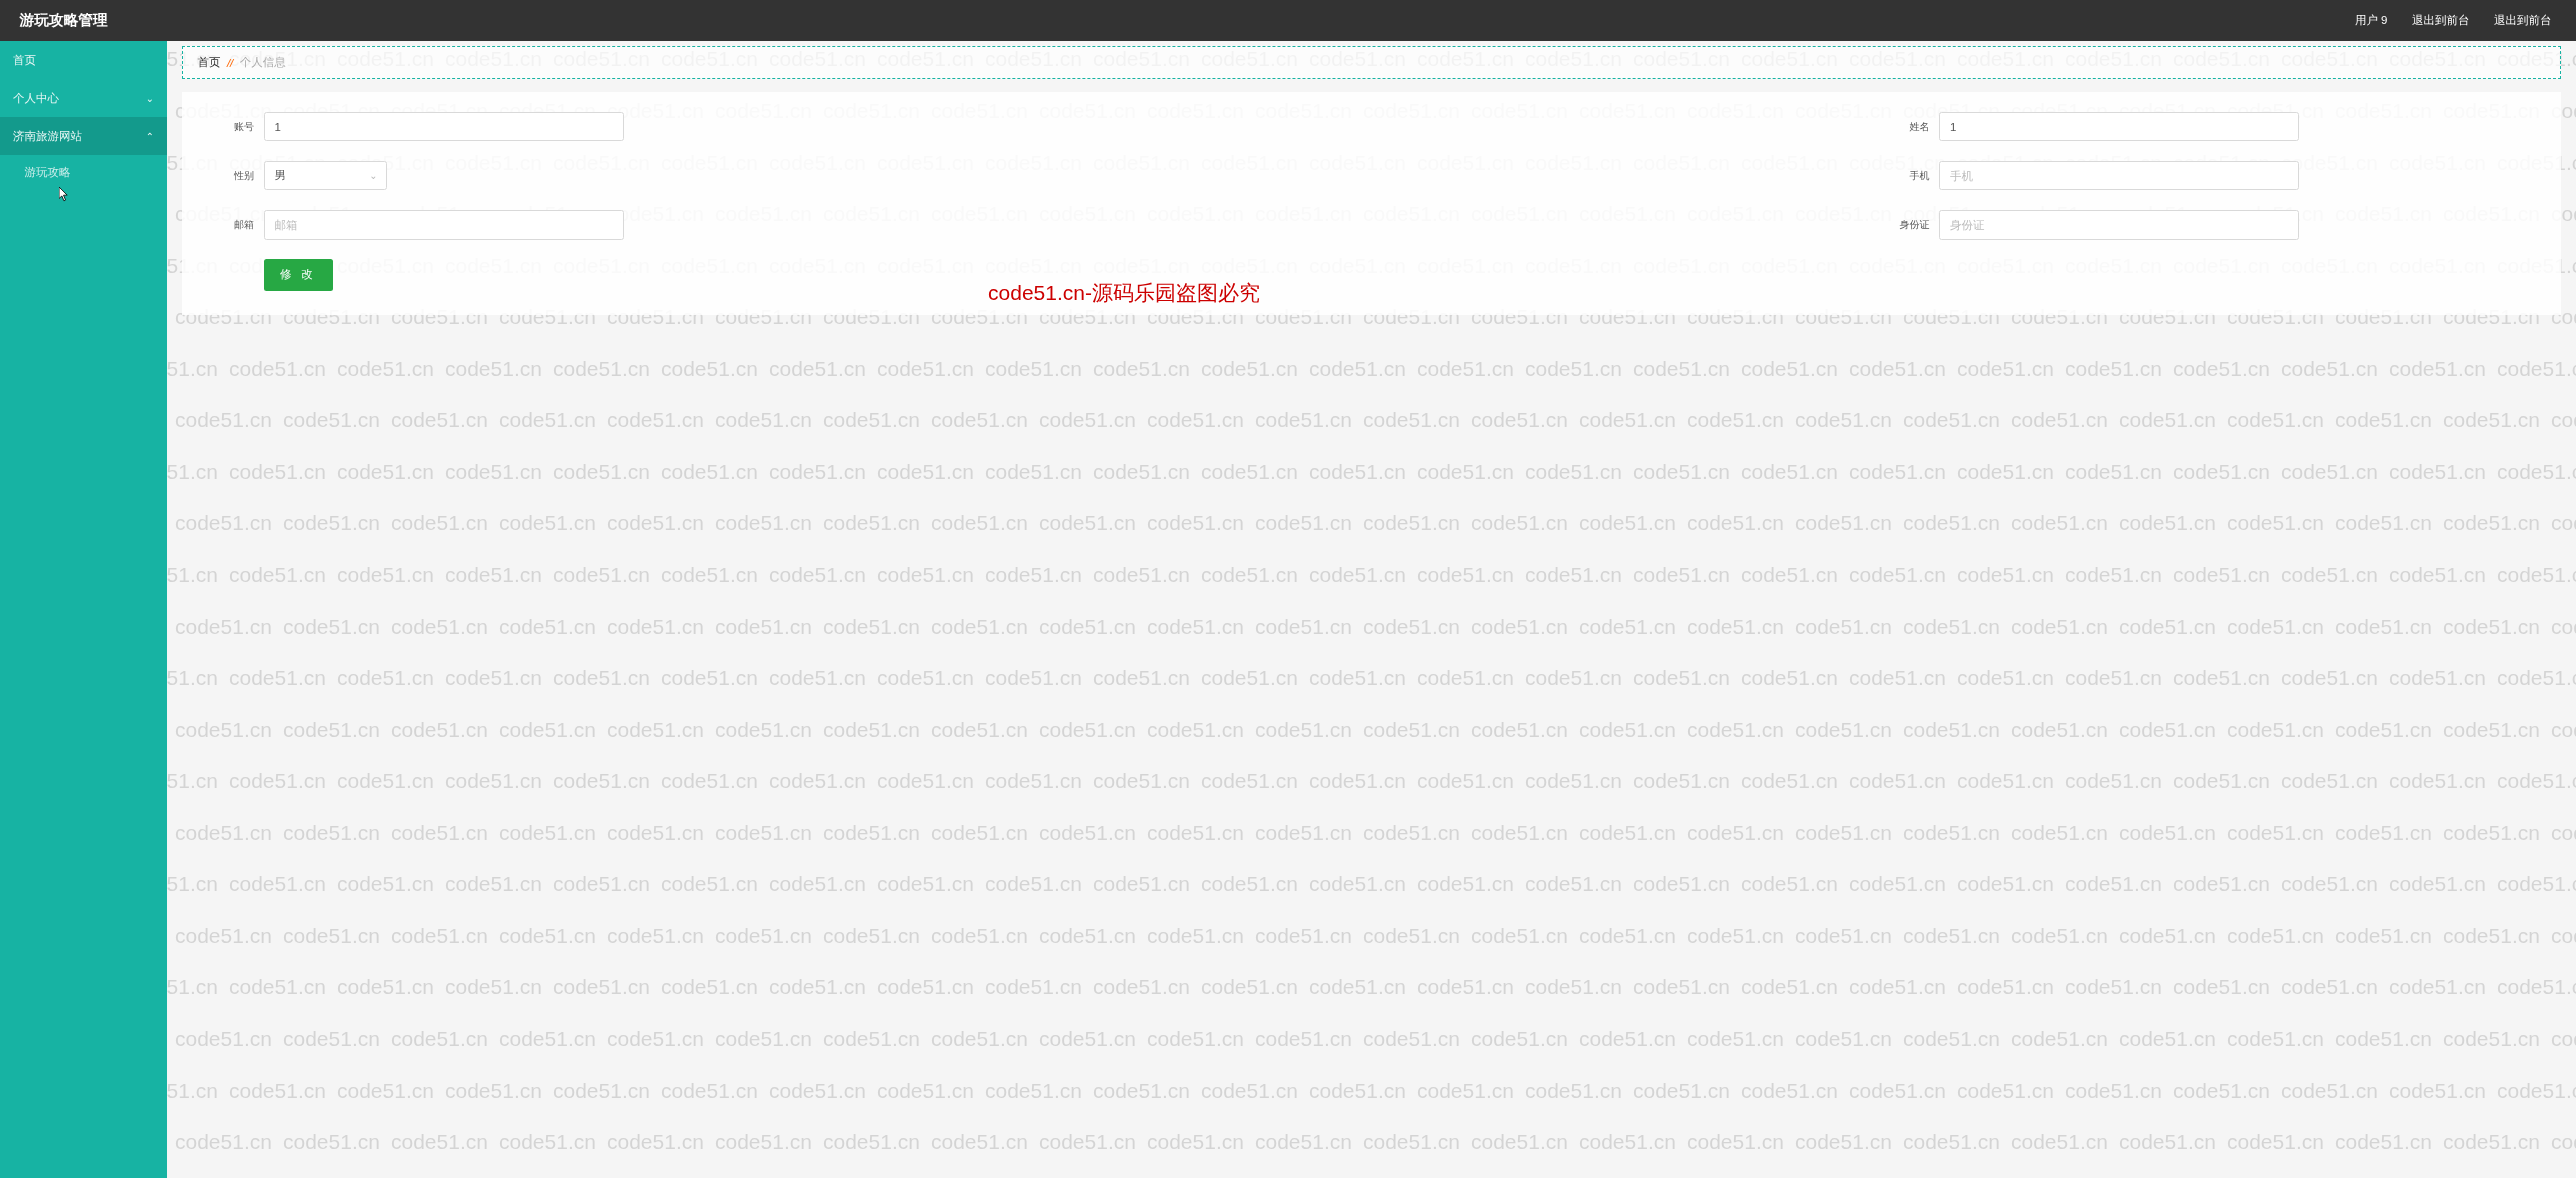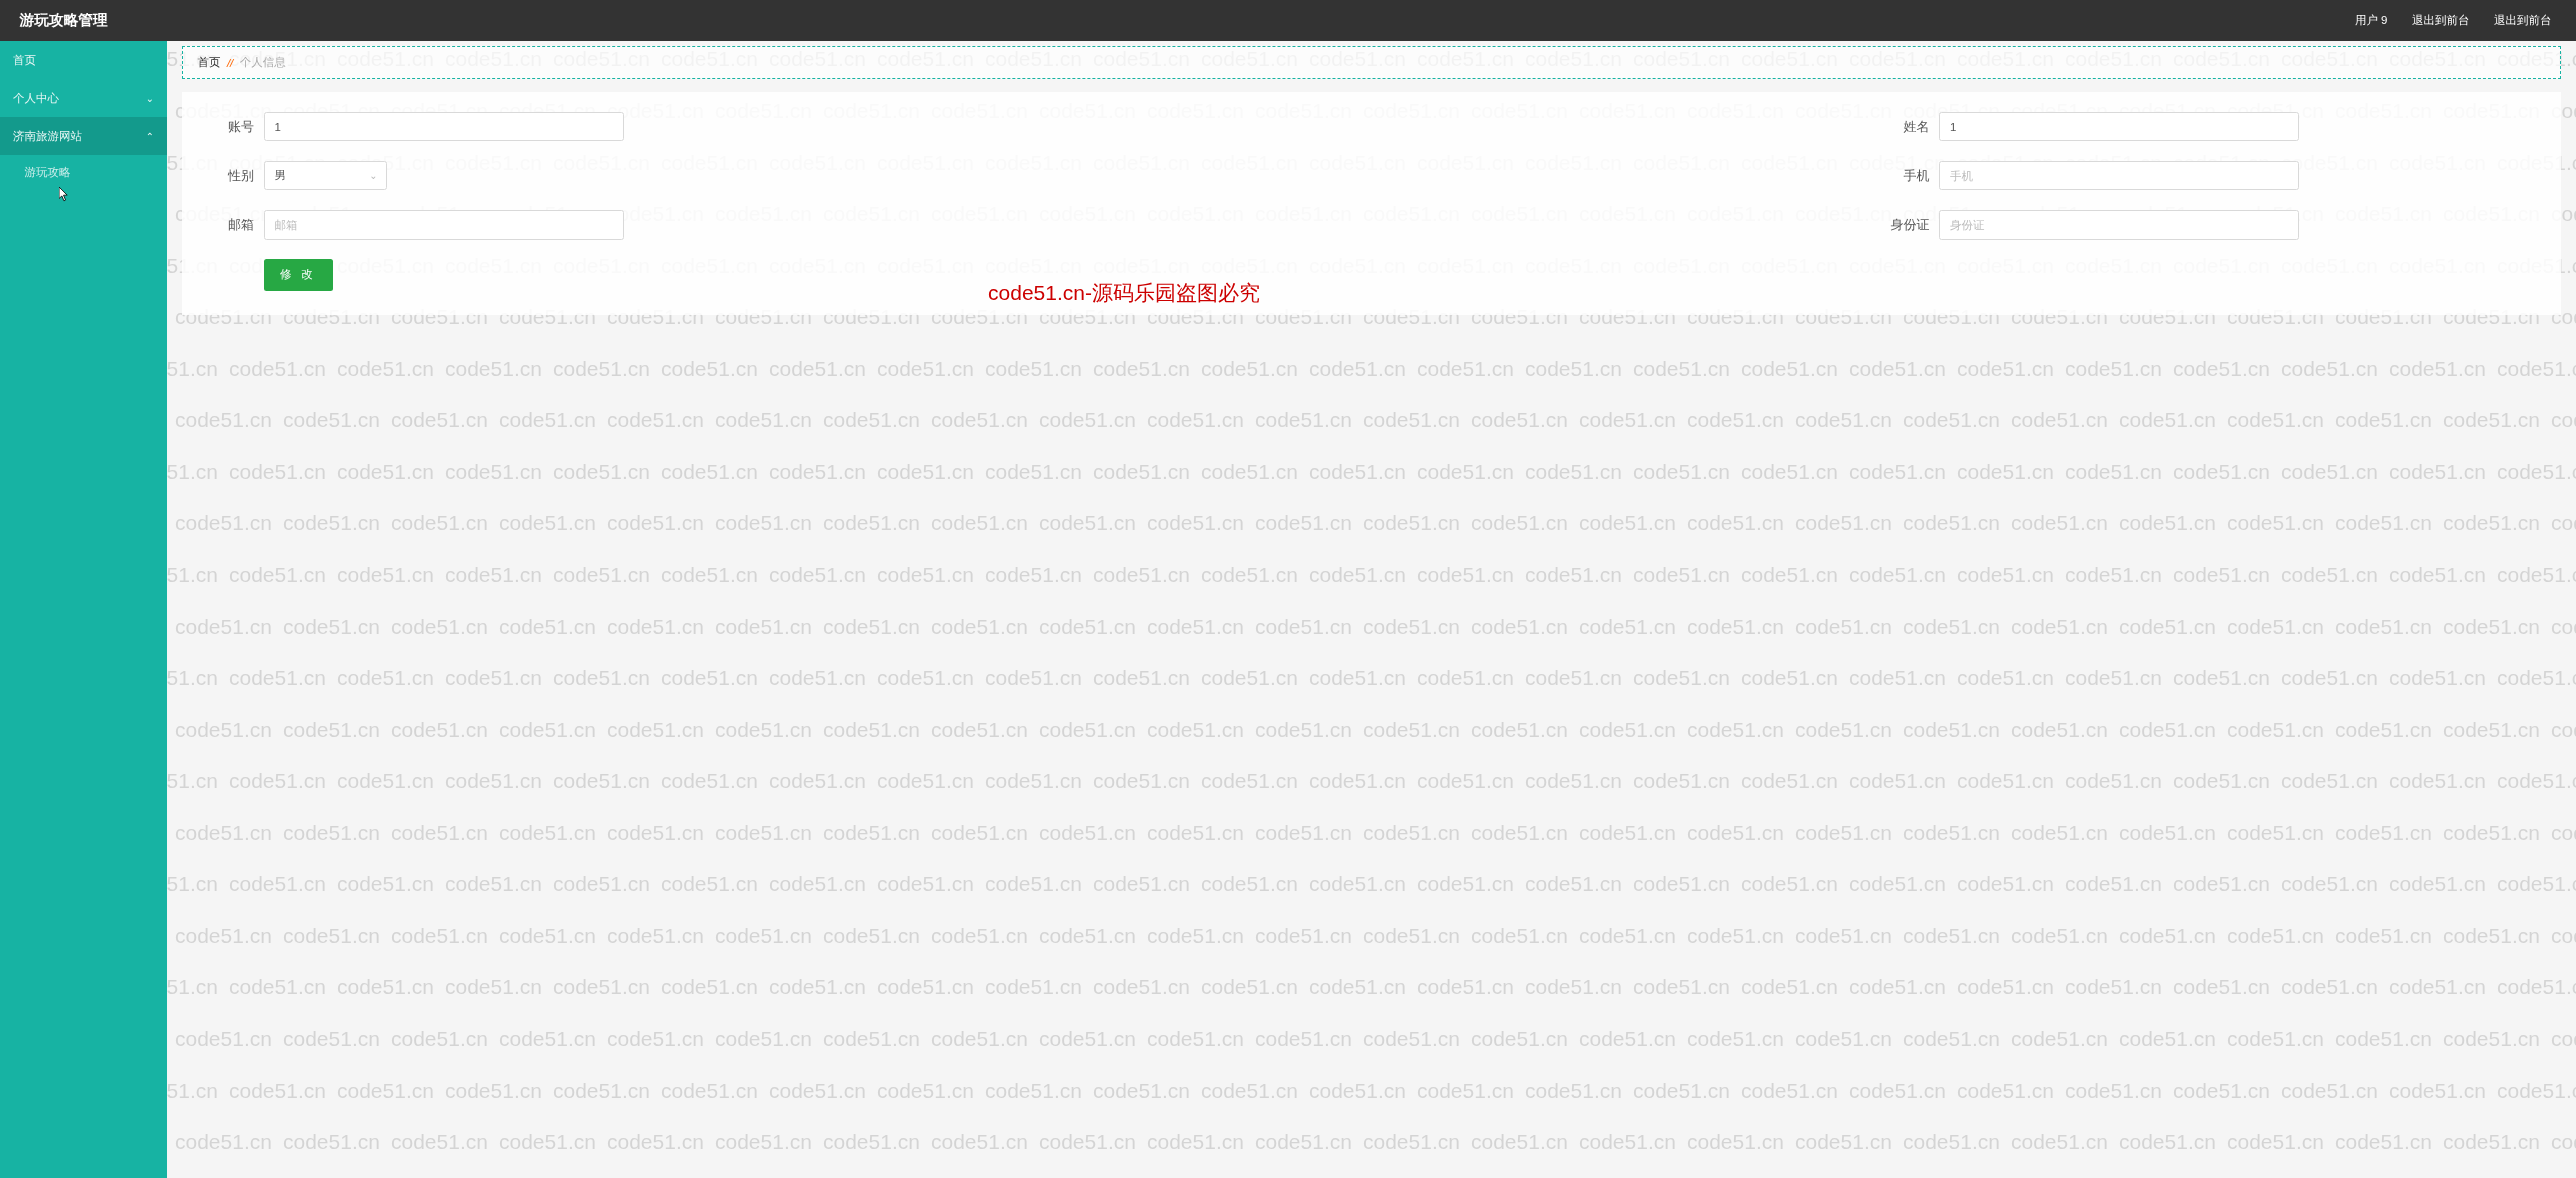--- a/index.html
+++ b/index.html
@@ -126,21 +126,21 @@
       margin-bottom: 19.6px;
     }
     .form-group {
       display: flex;
       align-items: center;
     }
     .form-label {
       width: 49px;
       text-align: right;
       color: #555;
-      font-size: 13px;
+      font-size: 10px;
       padding-right: 9.8px;
     }
     .form-input {
       width: 360px;
       height: 29.5px;
       border: 0.8px solid #d9d9d9;
       border-radius: 2.5px;
       padding: 0 9.8px;
       font-size: 11.5px;
       color: #555;

